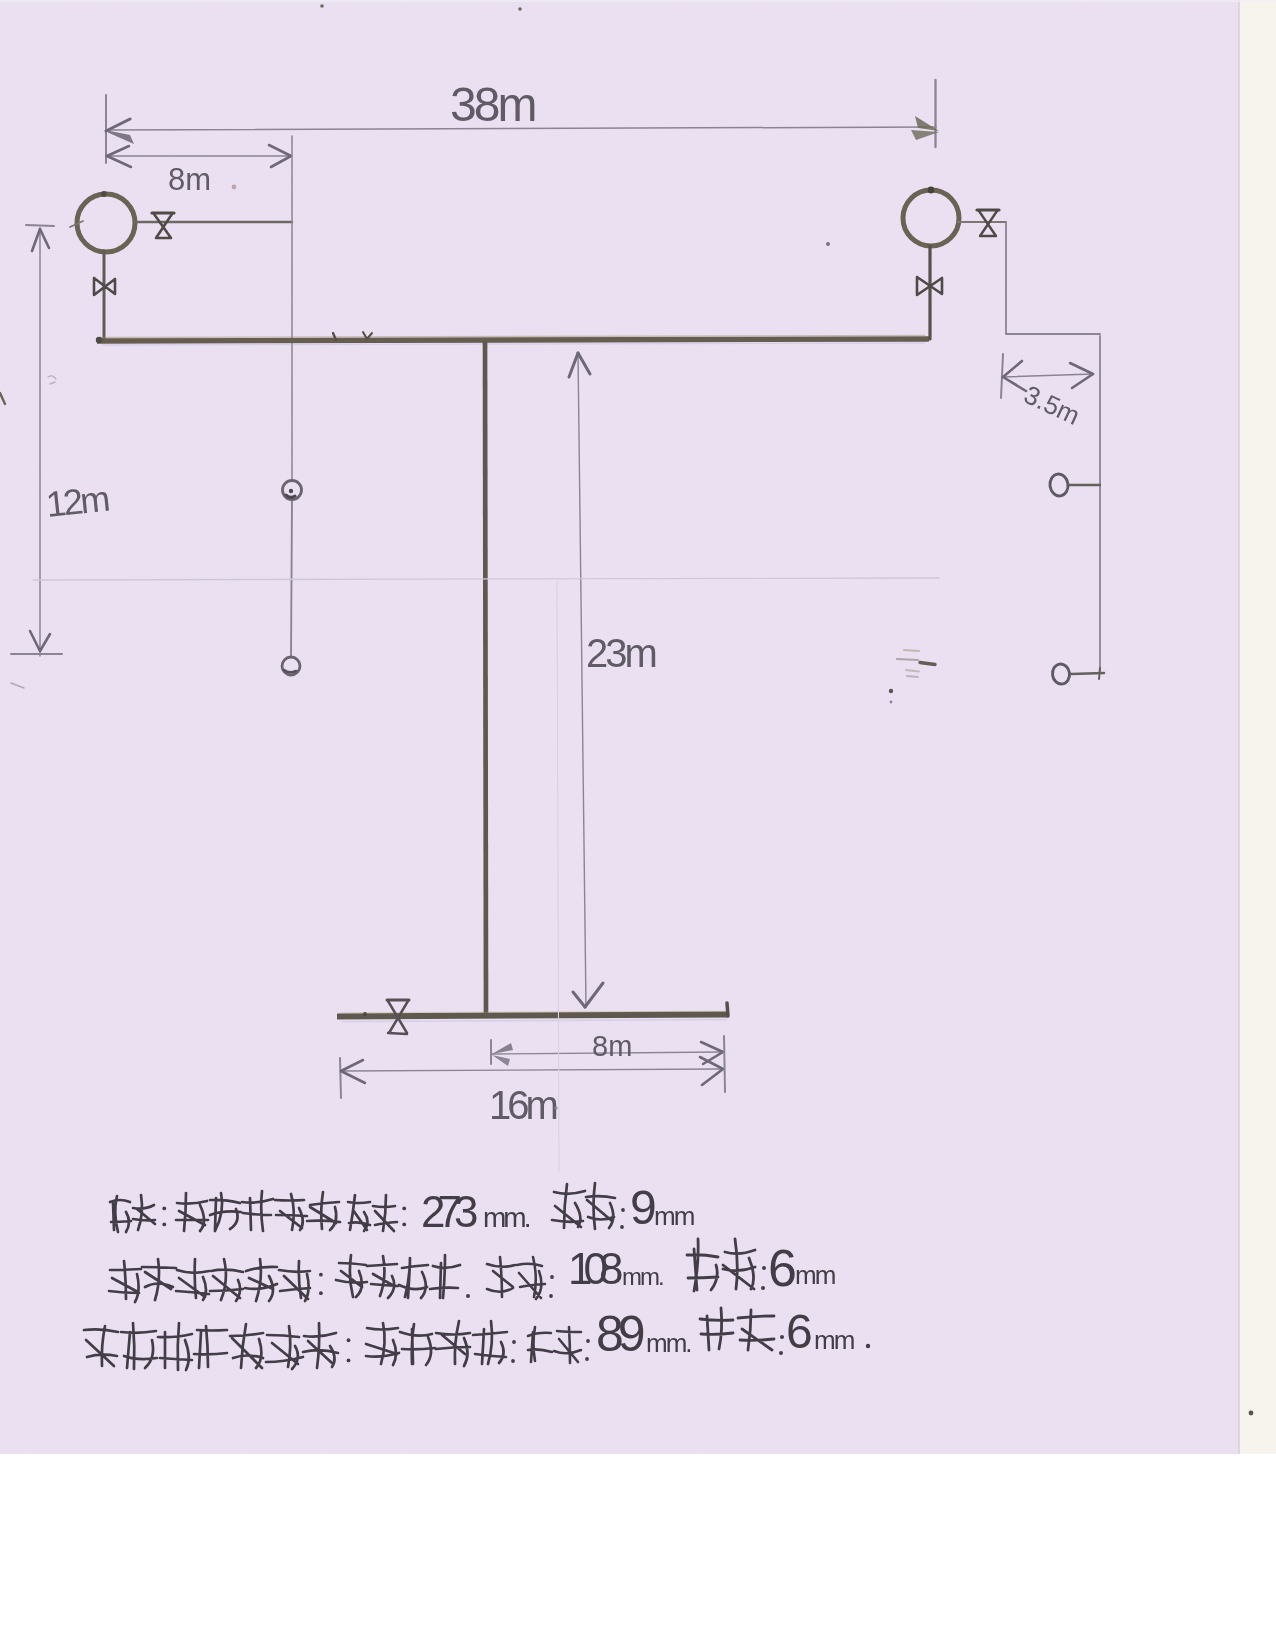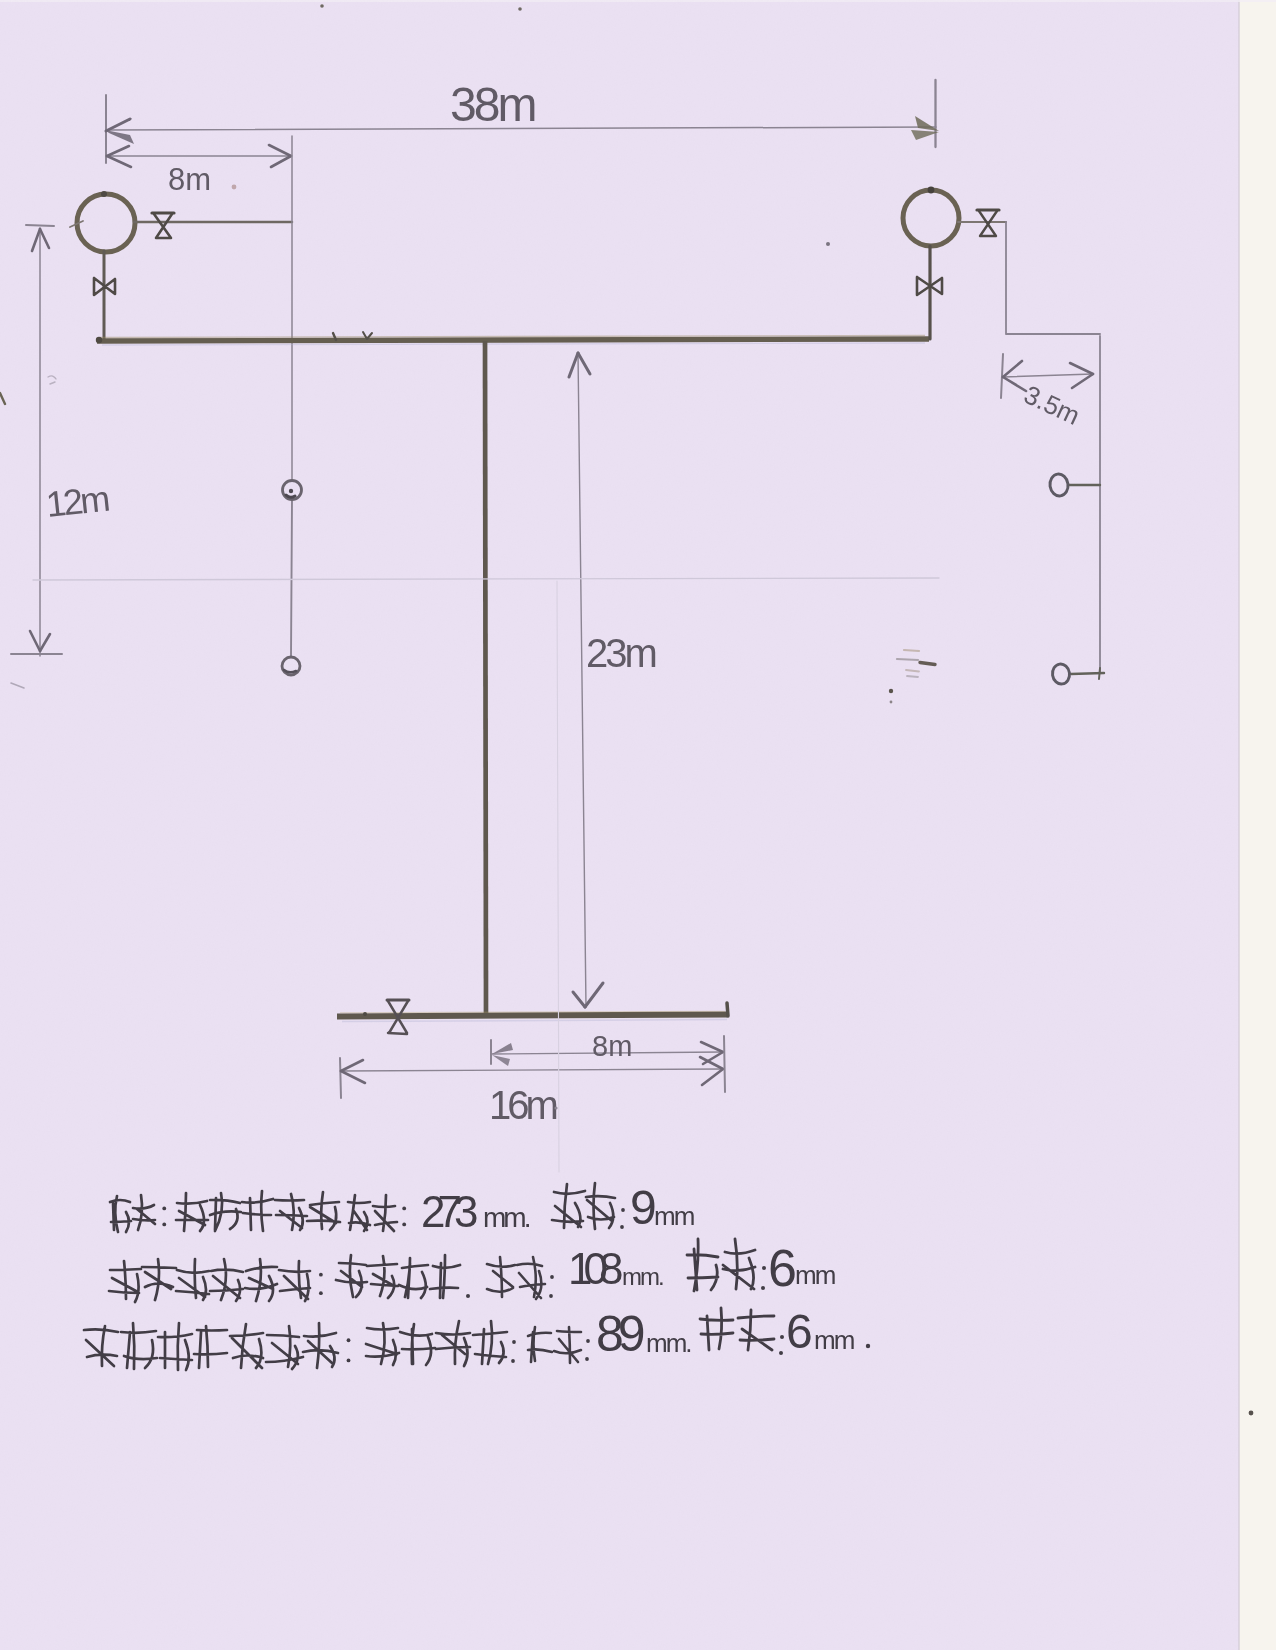--- a/index.html
+++ b/index.html
@@ -1,14 +1,14 @@
 <!DOCTYPE html>
 <html><head><meta charset="utf-8"><style>
 html,body{margin:0;padding:0;}
-#page{position:relative;width:1276px;height:1650px;background:#ebe1f3;overflow:hidden;
+#page{position:relative;width:1276px;height:1454px;background:#ebe1f3;overflow:hidden;
 font-family:"Liberation Sans",sans-serif;}
 #strip{position:absolute;right:0;top:0;width:37px;height:1650px;background:#f7f4ee;}
 #stripline{position:absolute;right:36px;top:0;width:2px;height:1650px;background:#d5cfd8;opacity:.7;}
 #topline{position:absolute;left:0;top:0;width:1276px;height:2px;background:#f2edf5;opacity:.8;}
 </style></head><body>
 <div id="page">
 <div id="strip"></div>
     <div id="stripline"></div>
     <div id="topline"></div>
 <svg width="1276" height="1650" style="position:absolute;left:0;top:0">

